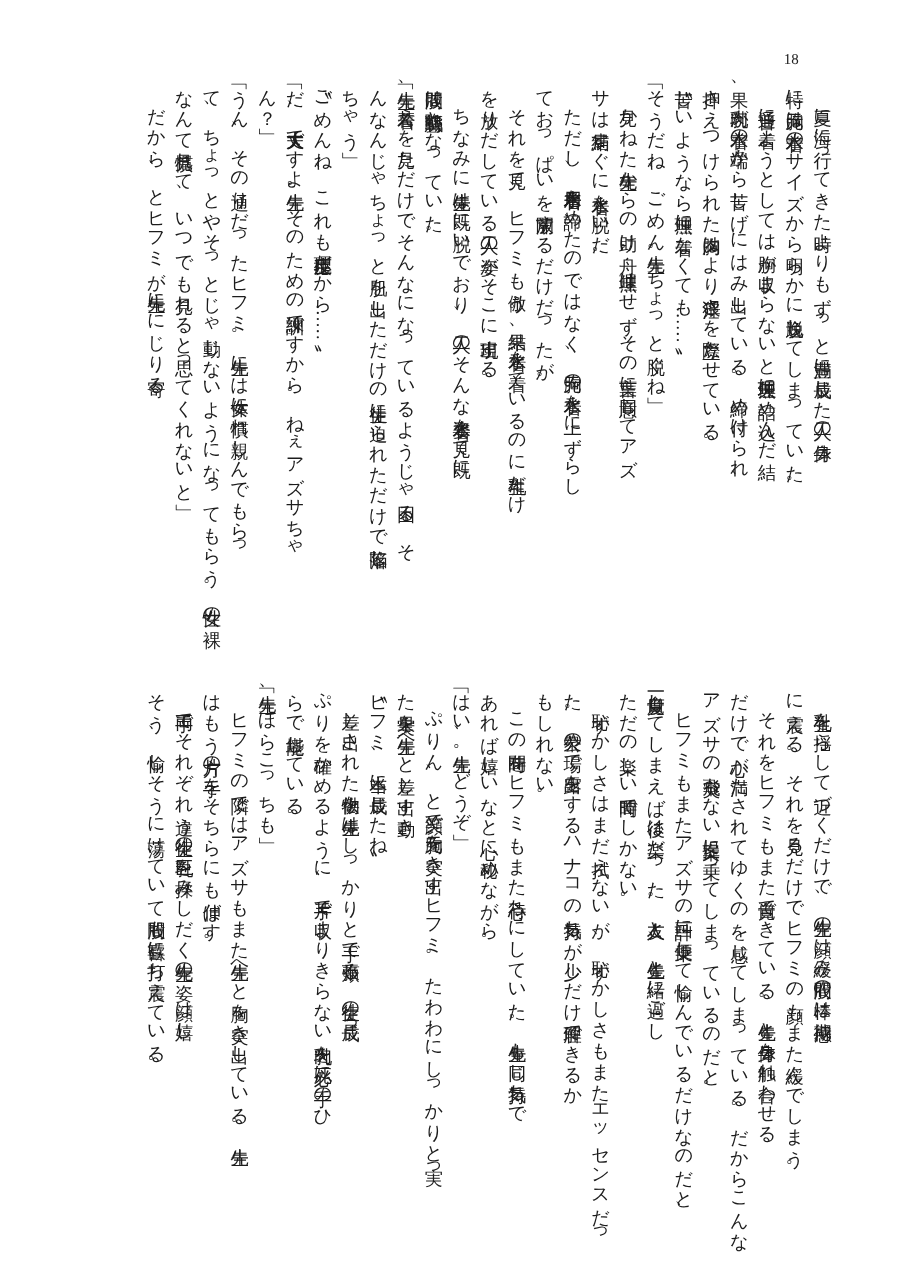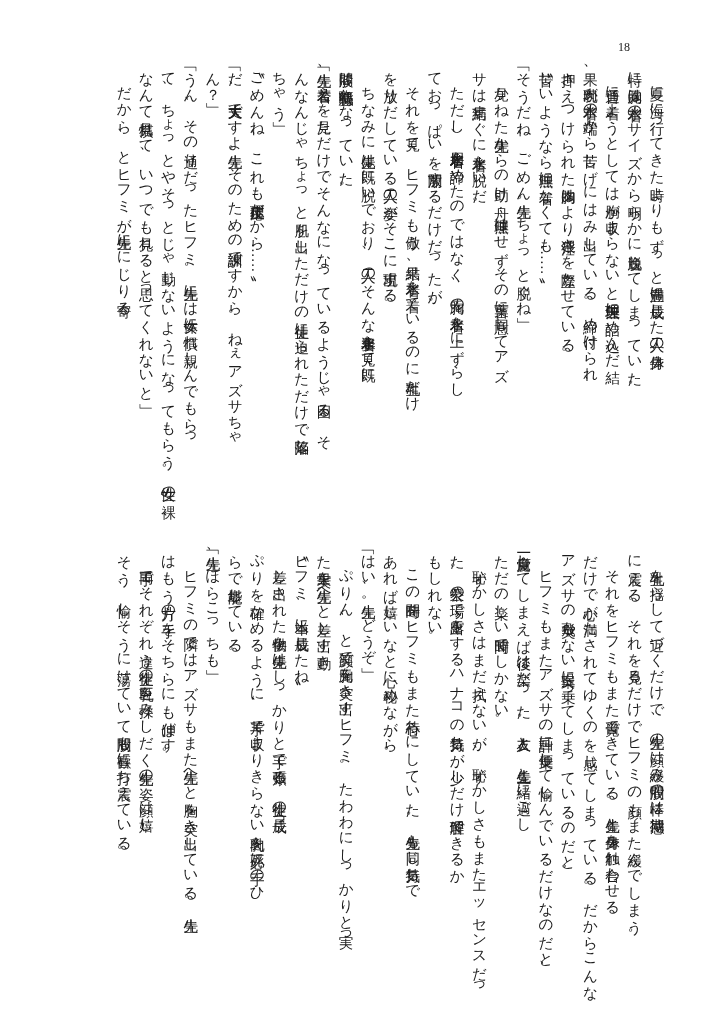--- a/index.html
+++ b/index.html
@@ -13,20 +13,21 @@
       position: relative;
       overflow: hidden;
       font-family: "Liberation Serif", "DejaVu Serif", serif;
       color: #1c1c1c;
     }
     .page-number {
       position: absolute;
       left: 618px;
       top: 40px;
       width: 30px;
+      text-align: center;
       font-size: 12px;
       line-height: 14px;
       color: #222222;
     }
     .text-block {
       position: absolute;
       right: 52px;
       width: 556px;
       height: 452px;
       writing-mode: vertical-rl;

